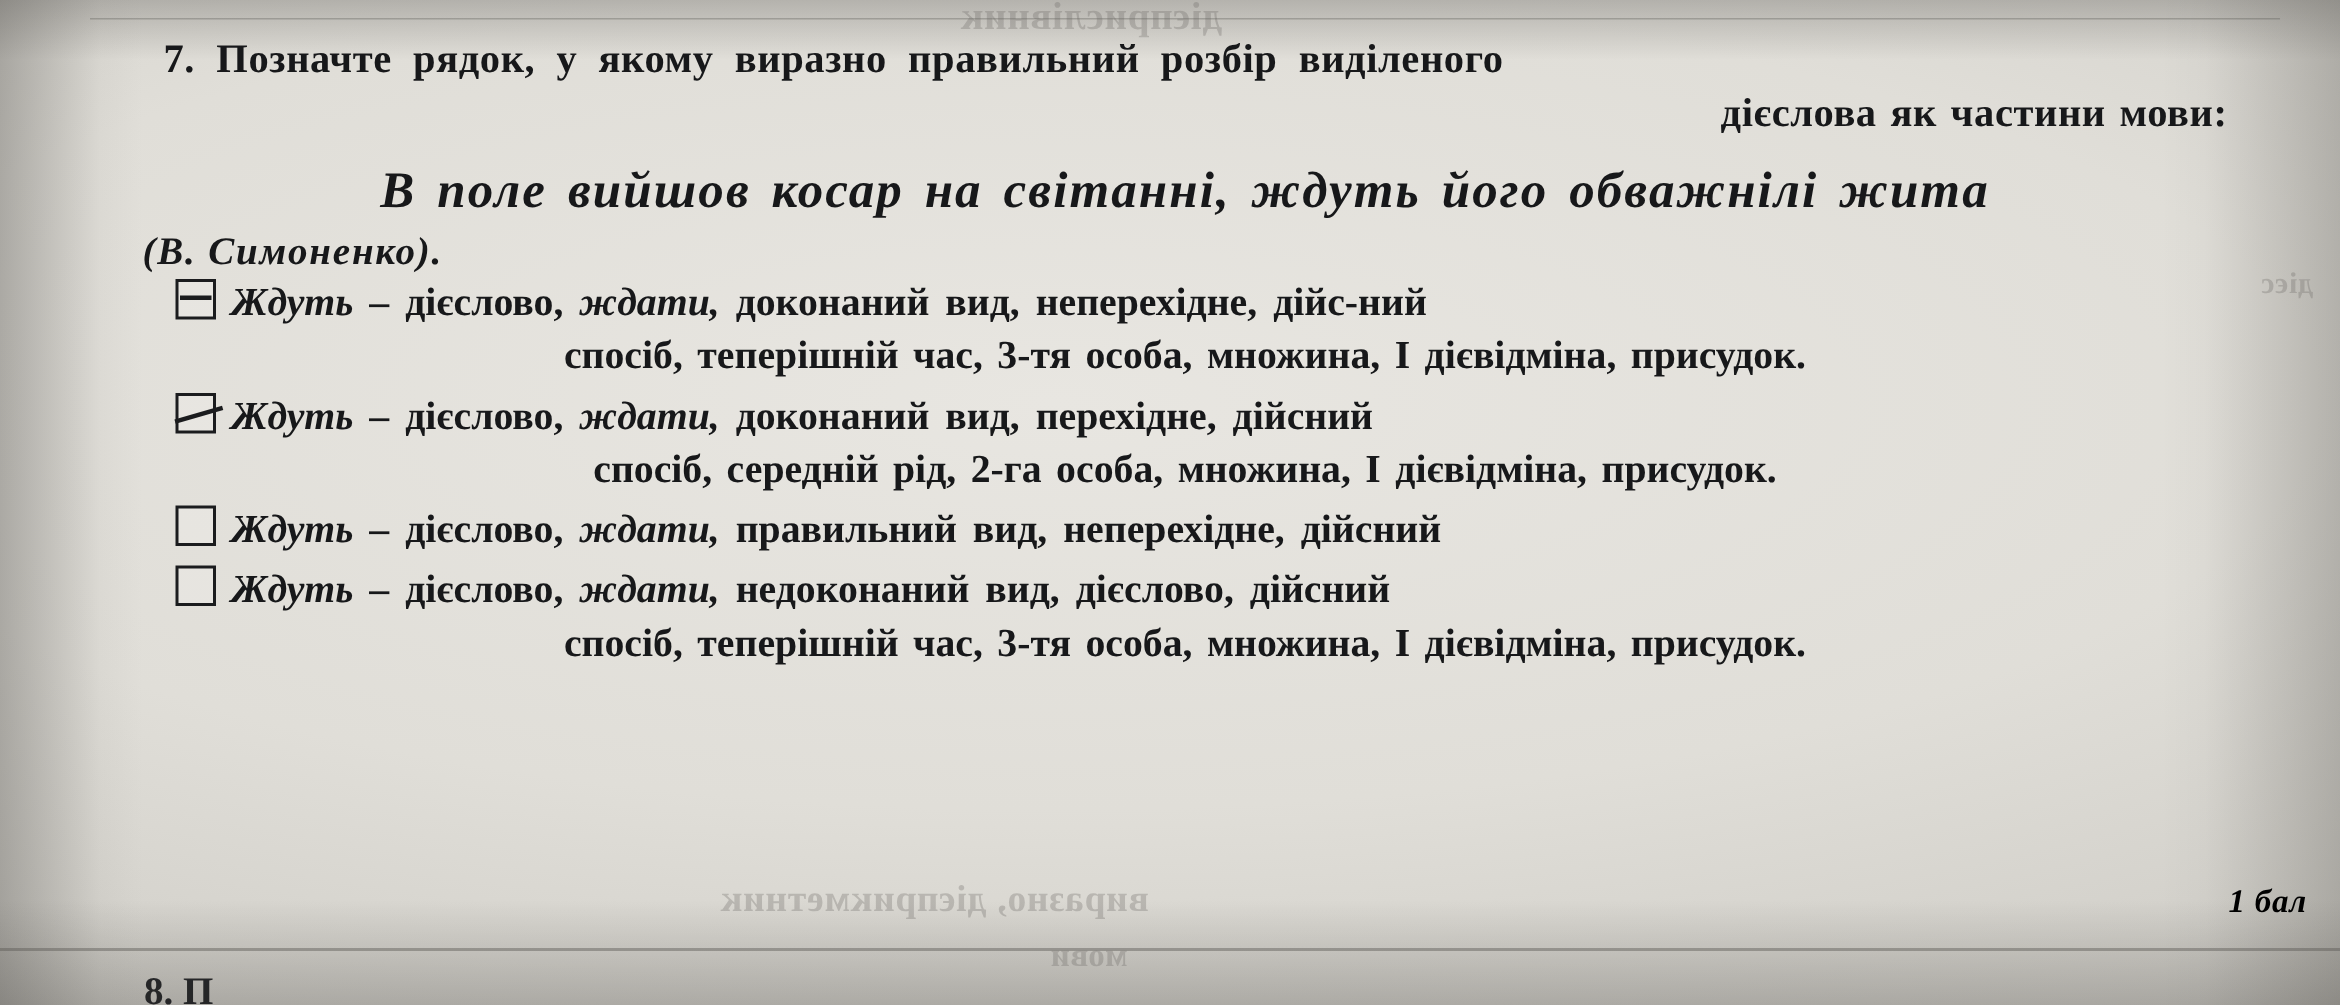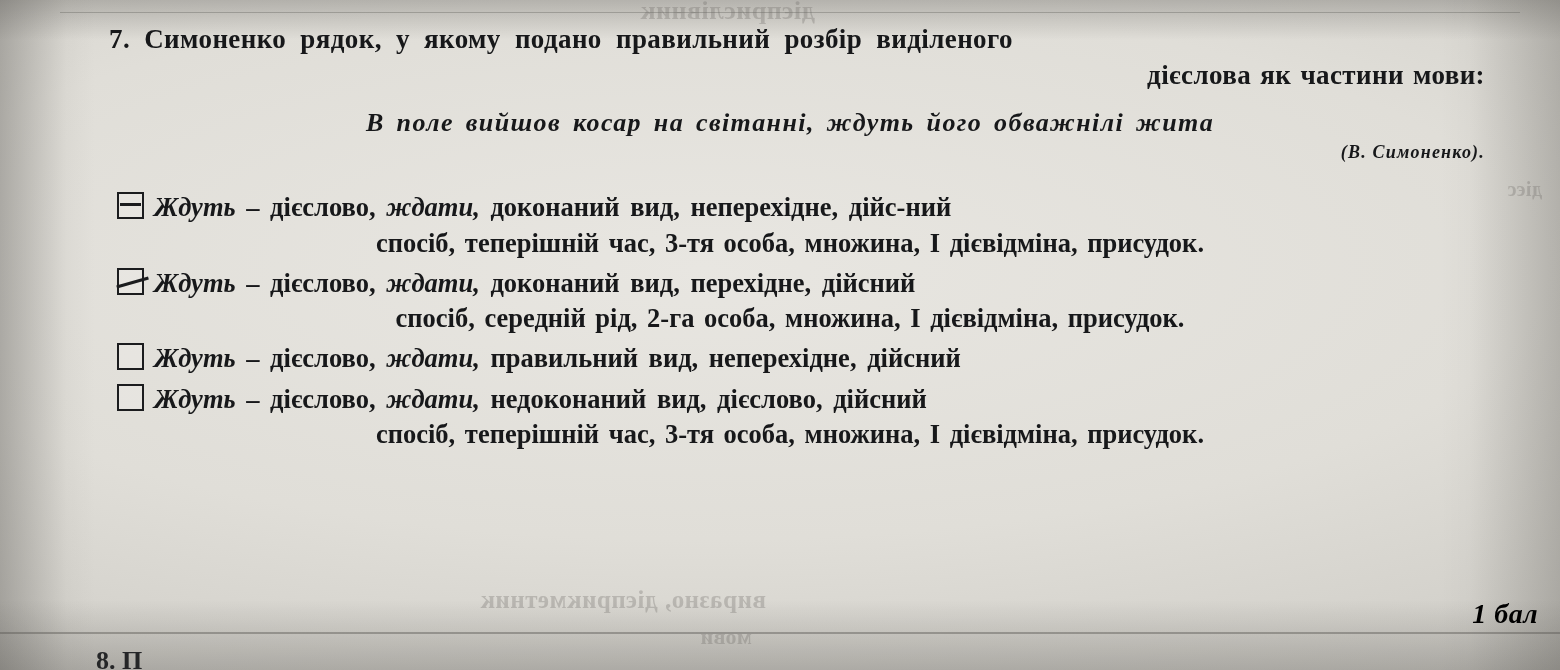--- a/index.html
+++ b/index.html
@@ -101,38 +101,38 @@
     padding-left: 22px;
     text-indent: -8px;
   }
   .q-second {
     word-spacing: 2px;
   }
 
   .quote {
     margin-top: 12px;
     text-align: center;
-    font-size: 26px;
+    font-size: 34px;
     font-weight: bold;
     font-style: italic;
     letter-spacing: 1.4px;
     word-spacing: 4px;
     line-height: 1.35;
   }
   .quote-src {
-    text-align: right;
-    font-size: 18px;
+    text-align: left;
+    font-size: 26px;
     font-weight: bold;
     font-style: italic;
     letter-spacing: 1.2px;
     margin-top: 2px;
   }
 
   .options {
-    margin-top: 27px;
+    margin-top: 1px;
   }
   .option {
     position: relative;
     font-size: 26.5px;
     font-weight: bold;
     line-height: 1.33;
     margin-bottom: 5px;
     padding-left: 0;
   }
   .option .first-line {
@@ -173,22 +173,22 @@
     width: 33px;
     height: 2.5px;
     background: #1b1c1e;
     transform: rotate(-16deg);
   }
   .bold-it { font-style: italic; font-weight: bold; }
 
   .score {
     position: absolute;
     right: 22px;
-    bottom: 40px;
-    font-size: 28px;
+    bottom: 56px;
+    font-size: 22px;
     font-weight: bold;
     font-style: italic;
     letter-spacing: 0.5px;
     margin-left: 32px;
   }
   .next-q {
     position: absolute;
     left: 96px;
     bottom: -6px;
     font-size: 26px;
@@ -211,21 +211,21 @@
 
   <div class="showthrough st1">дієприслівник</div>
   <div class="showthrough st2">виразно, дієприкметник</div>
   <div class="showthrough st3">мови</div>
   <div class="showthrough st4">дієс</div>
 
   <div class="content">
 
     <div class="qline q-first">
       <span>7.</span>
-      <span>Симоненко рядок, у якому подано правильний розбір виділеного</span>
+      <span>Позначте рядок, у якому виразно правильний розбір виділеного</span>
     </div>
     <div class="qline q-second">дієслова як частини мови:</div>
 
     <div class="quote">В поле вийшов косар на світанні, ждуть його обважнілі жита</div>
     <div class="quote-src">(В. Симоненко).</div>
 
     <div class="options">
 
       <div class="option">
         <span class="first-line">

